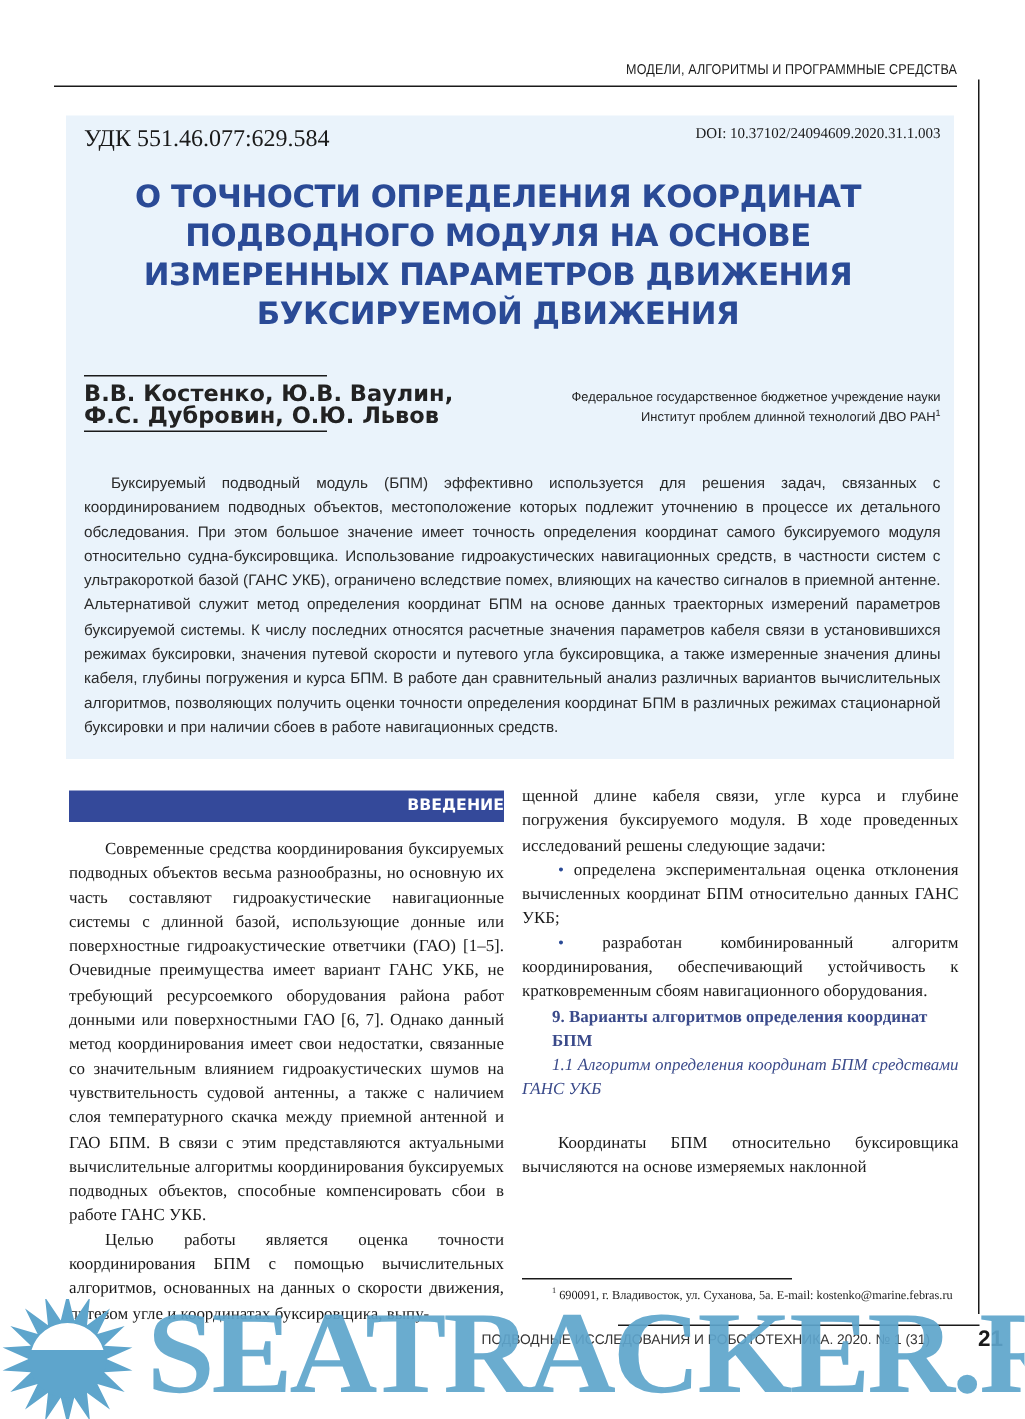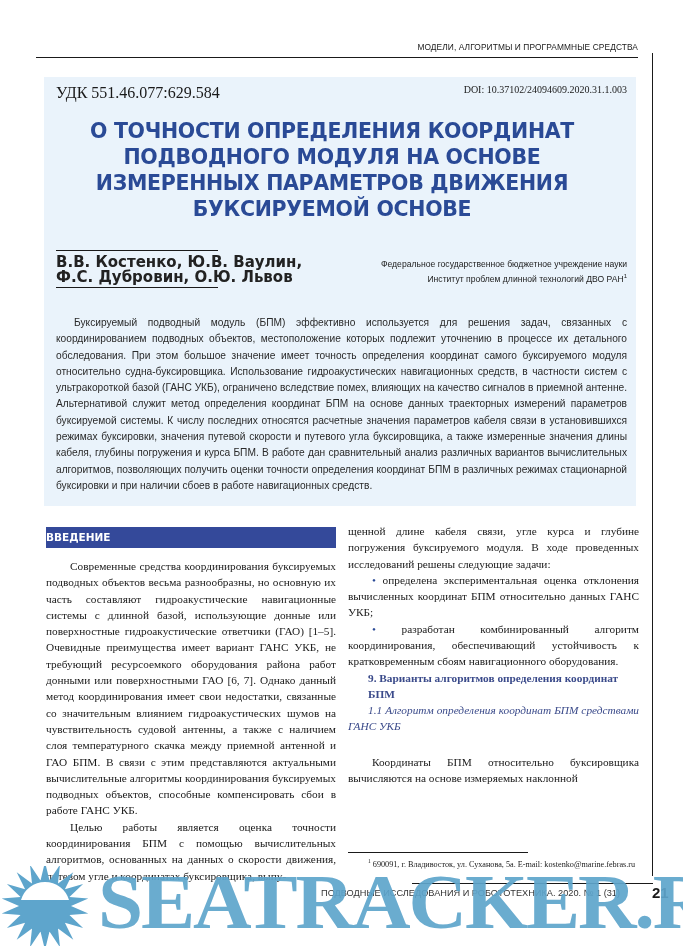--- a/index.html
+++ b/index.html
@@ -10,21 +10,21 @@
   .abstract-box { position:absolute; left:44px; top:77px; width:592px; height:429px; background:#eaf3fb; }
   .udk { position:absolute; left:56px; top:84px; font-size:16px; }
   .doi { position:absolute; right:56px; top:84px; font-size:10px; text-align:right; }
   .title { position:absolute; left:44px; top:118px; width:576px; text-align:center; font-family:"DejaVu Sans", sans-serif; font-weight:bold; color:#2a4a96; font-size:20.5px; line-height:26px; letter-spacing:-0.3px; }
   .authors-rule-top { position:absolute; left:56px; top:250px; width:162px; height:1px; background:#1a1a1a; }
   .authors-rule-bot { position:absolute; left:56px; top:287px; width:162px; height:1px; background:#1a1a1a; }
   .authors { position:absolute; left:56px; top:255px; font-family:"DejaVu Sans", sans-serif; font-weight:bold; font-size:15px; line-height:15px; color:#222; }
   .affil { position:absolute; right:56px; top:258px; text-align:right; font-family:"Liberation Sans", sans-serif; font-size:8.6px; line-height:12px; color:#222; }
   .affil sup { font-size:6px; }
   .abstract { position:absolute; left:56px; top:315px; width:571px; font-family:"Liberation Sans", sans-serif; font-size:10.2px; line-height:16.3px; text-align:justify; color:#2a2a2a; text-indent:18px; }
-  .section-bar { position:absolute; left:46px; top:527px; width:290px; height:21px; background:#34499a; color:#fff; text-align:left; font-family:"DejaVu Sans", sans-serif; font-weight:bold; font-size:10.5px; line-height:21px; }
+  .section-bar { position:absolute; left:46px; top:527px; width:290px; height:21px; background:#34499a; color:#fff; text-align:right; font-family:"DejaVu Sans", sans-serif; font-weight:bold; font-size:10.5px; line-height:21px; }
   .col { position:absolute; font-size:11.3px; line-height:16.3px; text-align:justify; color:#1a1a1a; }
   .col-left { left:46px; top:558px; width:290px; }
   .col-right { left:348px; top:523px; width:291px; }
   .col p { margin:0; text-indent:24px; }
   .bullet { text-indent:24px; margin:0; }
   .bullet .dot { color:#2a4a96; }
   .h1 { margin:18px 0 0 0; color:#3a4a8a; font-weight:bold; font-size:11.3px; line-height:16px; padding-left:20px; text-indent:0 !important; text-align:left; }
   .h2 { margin:14px 0 0 0; color:#3a4a8a; font-style:italic; font-size:11.3px; line-height:16px; text-indent:20px !important; }
   .after-h2 { margin-top:20px !important; }
   .fn-rule { position:absolute; left:348px; top:852px; width:180px; height:1px; background:#1a1a1a; }
@@ -44,21 +44,21 @@
 <div class="right-border"></div>
 
 <div class="abstract-box"></div>
 <div class="udk">УДК 551.46.077:629.584</div>
 <div class="doi">DOI: 10.37102/24094609.2020.31.1.003</div>
 
 <div class="title">
   <div>О ТОЧНОСТИ ОПРЕДЕЛЕНИЯ КООРДИНАТ</div>
   <div>ПОДВОДНОГО МОДУЛЯ НА ОСНОВЕ</div>
   <div>ИЗМЕРЕННЫХ ПАРАМЕТРОВ ДВИЖЕНИЯ</div>
-  <div>БУКСИРУЕМОЙ ОСНОВЕ</div>
+  <div>БУКСИРУЕМОЙ ДВИЖЕНИЯ</div>
 </div>
 
 <div class="authors-rule-top"></div>
 <div class="authors">
   <div>В.В. Костенко, Ю.В. Ваулин,</div>
   <div>Ф.С. Дубровин, О.Ю. Львов</div>
 </div>
 <div class="authors-rule-bot"></div>
 
 <div class="affil">

